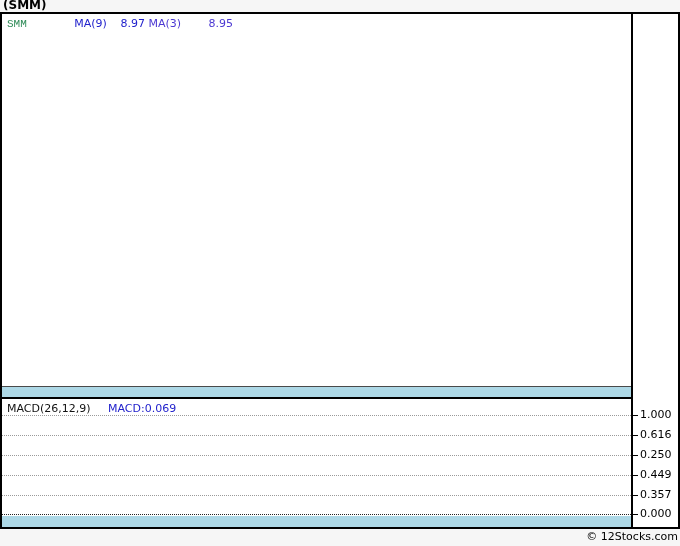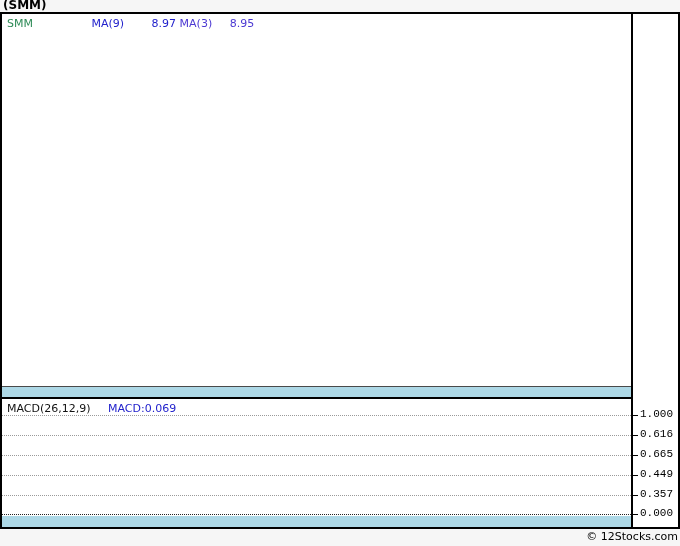--- a/index.html
+++ b/index.html
@@ -14,45 +14,45 @@
     font-size:12px;font-weight:bold;color:#000;
   }
   .chart-box{
     position:absolute;left:0;top:12px;width:680px;height:517px;
     border:2px solid #000;box-sizing:border-box;background:#fff;
   }
   
   .main-panel{position:absolute;left:0;top:0;width:629px;height:383px;background:#fff;}
   .legend{position:absolute;left:5px;top:3px;font-size:11px;white-space:nowrap;}
   .legend span{display:inline-block;}
-  .sym{color:var(--symbol-color,#2e8b57);}
-  .ma9{color:var(--ma9-color,#2222cc);margin-left:11px;padding-left:44px;}
-  .ma9v{color:var(--ma9-color,#2222cc);margin-left:24px;}
+  .sym{color:var(--symbol-color,#2e8b57);font-family:Liberation Mono, monospace;}
+  .ma9{color:var(--ma9-color,#2222cc);padding-left:44px;}
+  .ma9v{color:var(--ma9-color,#2222cc);margin-left:10px;}
   .ma3{color:var(--ma3-color,#4b38d2);}
-  .ma3v{color:var(--ma3-color,#4b38d2);margin-left:14px;}
+  .ma3v{color:var(--ma3-color,#4b38d2);margin-left:24px;}
   .band-line{position:absolute;left:0;top:372px;width:629px;height:1px;background:#4a4a4a;}
   .blue-band{position:absolute;left:0;background:var(--band-color,#add8e6);}
   .main-panel .blue-band{top:373px;width:629px;height:10px;}
   
   .h-divider{position:absolute;left:0;top:383px;width:676px;height:2px;background:#000;}
   
   .macd-panel{position:absolute;left:0;top:385px;width:629px;height:104px;background:#fff;}
   .macd-lbl{color:#111;}
   .macd-val{color:var(--ma9-color,#2222cc);margin-left:14px;}
   .gridline{position:absolute;left:0;width:629px;height:0;border-top:1px dotted #9a9a9a;}
   .g1{top:16px;} .g2{top:36px;} .g3{top:56px;} .g4{top:76px;} .g5{top:96px;}
   .gridline.zero{top:115px;border-top:1px dotted #222;}
   .macd-panel .blue-band{top:117px;width:629px;height:11px;}
   
   .v-divider{position:absolute;left:629px;top:0;width:2px;height:513px;background:#000;}
   .gutter{position:absolute;left:631px;top:0;width:45px;height:513px;background:#fff;}
   .tick{position:absolute;left:0;width:45px;height:0;}
   .t1{top:401px;} .t2{top:421px;} .t3{top:441px;} .t4{top:461px;} .t5{top:481px;} .t6{top:500px;}
   .tick .mark{position:absolute;left:0;top:0;width:5px;height:1px;background:#000;}
-  .tick .lab{position:absolute;left:7px;top:-7px;font-size:11px;color:#000;font-family:Liberation Mono, monospace;}
+  .tick .lab{position:absolute;left:7px;top:-7px;font-size:11px;color:#000;}
   
   .footer{position:absolute;right:2px;top:530px;font-size:11px;color:#000;text-decoration:none;}
 </style>
 </head>
 <body style="--band-color: #add8e6; --symbol-color: #2e8b57; --ma9-color: #2222cc; --ma3-color: #4b38d2;">
 
 <div class="title">(SMM)</div>
 
 <div class="chart-box">
 
@@ -89,21 +89,21 @@
     <div class="tick t1">
       <span class="mark"></span>
       <span class="lab">1.000</span>
     </div>
     <div class="tick t2">
       <span class="mark"></span>
       <span class="lab">0.616</span>
     </div>
     <div class="tick t3">
       <span class="mark"></span>
-      <span class="lab">0.665</span>
+      <span class="lab">0.250</span>
     </div>
     <div class="tick t4">
       <span class="mark"></span>
       <span class="lab">0.449</span>
     </div>
     <div class="tick t5">
       <span class="mark"></span>
       <span class="lab">0.357</span>
     </div>
     <div class="tick t6">

